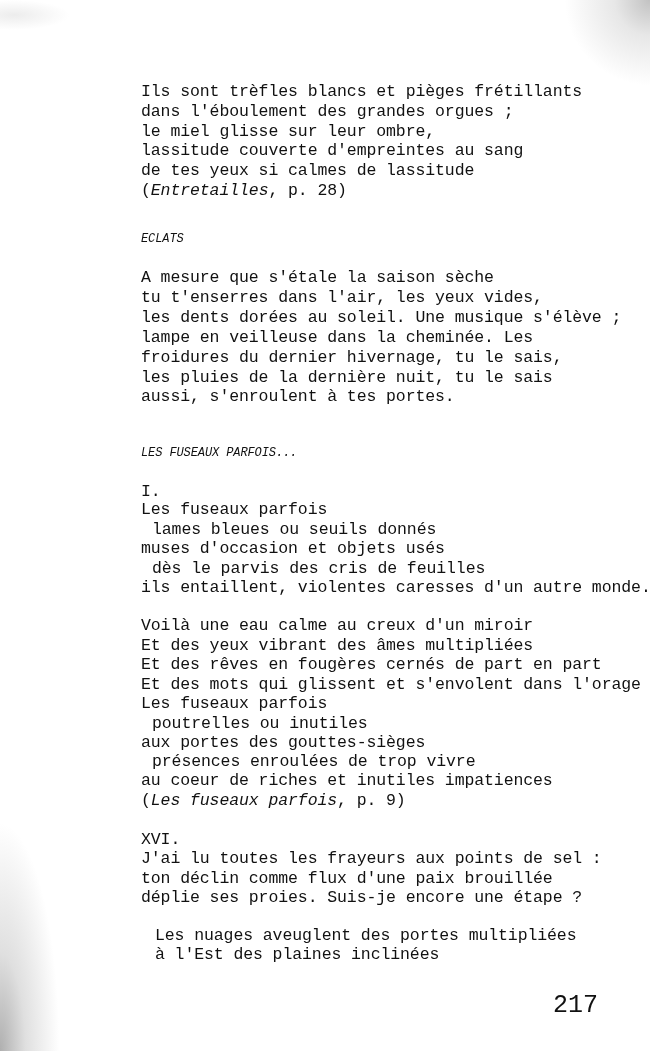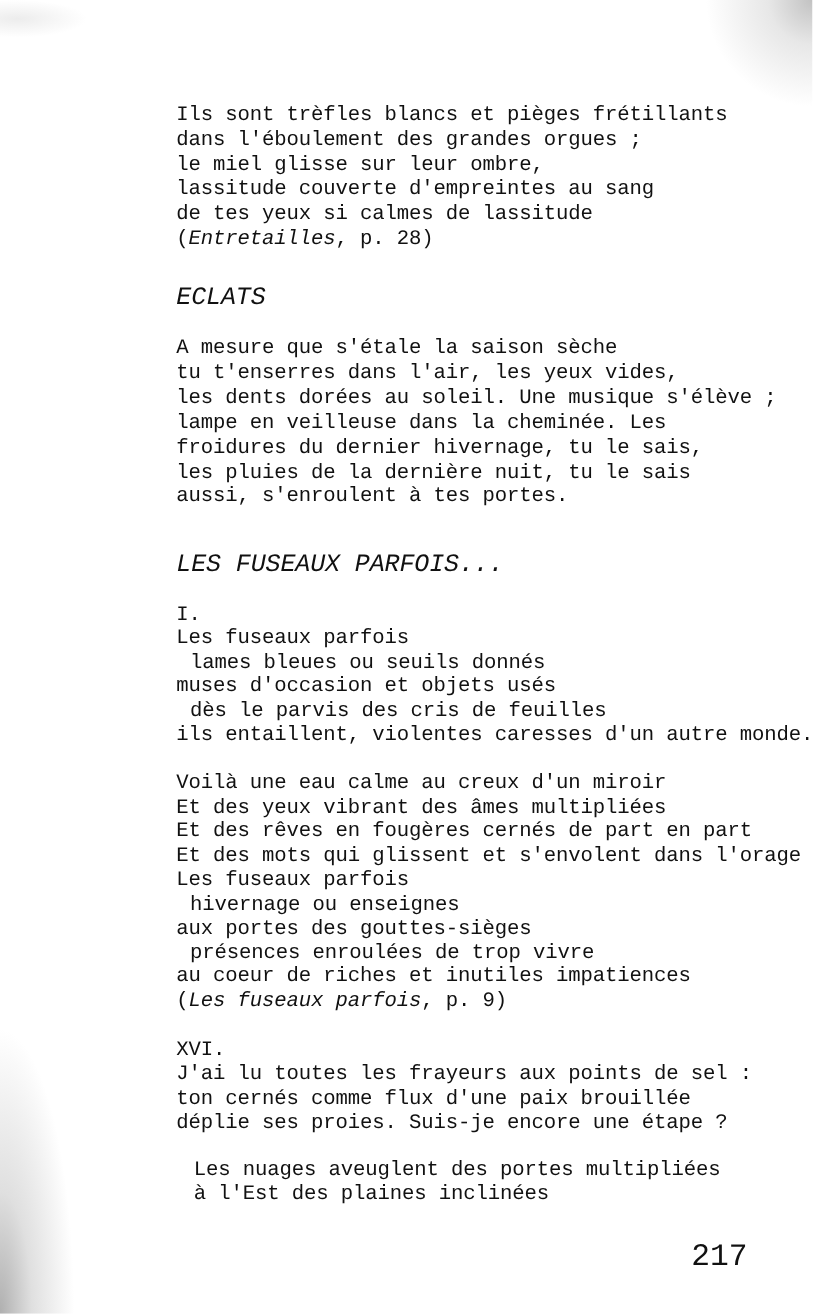--- a/index.html
+++ b/index.html
@@ -27,21 +27,21 @@
       left: 141px;
       font-size: 16.5px;
       line-height: 20px;
       white-space: nowrap;
       letter-spacing: -0.1px;
     }
     .indent { left: 152px; }
     .indent2 { left: 155px; }
     .title {
       font-style: italic;
-      font-size: 20px;
+      font-size: 12px;
     }
     em { font-style: italic; text-align: center; }
     .pagenum {
       position: absolute;
       left: 553px;
       top: 995px;
       font-size: 25px;
       line-height: 22px;
     }
     
@@ -102,29 +102,29 @@
     <div class="line indent" style="top:520px">lames bleues ou seuils donnés</div>
     <div class="line" style="top:539px">muses d'occasion et objets usés</div>
     <div class="line indent" style="top:559px">dès le parvis des cris de feuilles</div>
     <div class="line" style="top:578px">ils entaillent, violentes caresses d'un autre monde.</div>
 
     <div class="line" style="top:616px">Voilà une eau calme au creux d'un miroir</div>
     <div class="line" style="top:636px">Et des yeux vibrant des âmes multipliées</div>
     <div class="line" style="top:655px">Et des rêves en fougères cernés de part en part</div>
     <div class="line" style="top:675px">Et des mots qui glissent et s'envolent dans l'orage</div>
     <div class="line" style="top:694px">Les fuseaux parfois</div>
-    <div class="line indent" style="top:714px">hivernage ou enseignes</div>
+    <div class="line indent" style="top:714px">poutrelles ou inutiles</div>
     <div class="line" style="top:733px">aux portes des gouttes-sièges</div>
     <div class="line indent" style="top:752px">présences enroulées de trop vivre</div>
     <div class="line" style="top:771px">au coeur de riches et inutiles impatiences</div>
     <div class="line" style="top:791px"><span>(</span><em>Les fuseaux parfois</em><span>, p. 9)</span></div>
 
     <div class="line" style="top:830px">XVI.</div>
     <div class="line" style="top:849px">J'ai lu toutes les frayeurs aux points de sel :</div>
-    <div class="line" style="top:869px">ton cernés comme flux d'une paix brouillée</div>
+    <div class="line" style="top:869px">ton déclin comme flux d'une paix brouillée</div>
     <div class="line" style="top:888px">déplie ses proies. Suis-je encore une étape ?</div>
 
     <div class="line indent2" style="top:926px">Les nuages aveuglent des portes multipliées</div>
     <div class="line indent2" style="top:945px">à l'Est des plaines inclinées</div>
   </div>
 
   <div class="pagenum">217</div>
 </div>
 
 </body></html>

